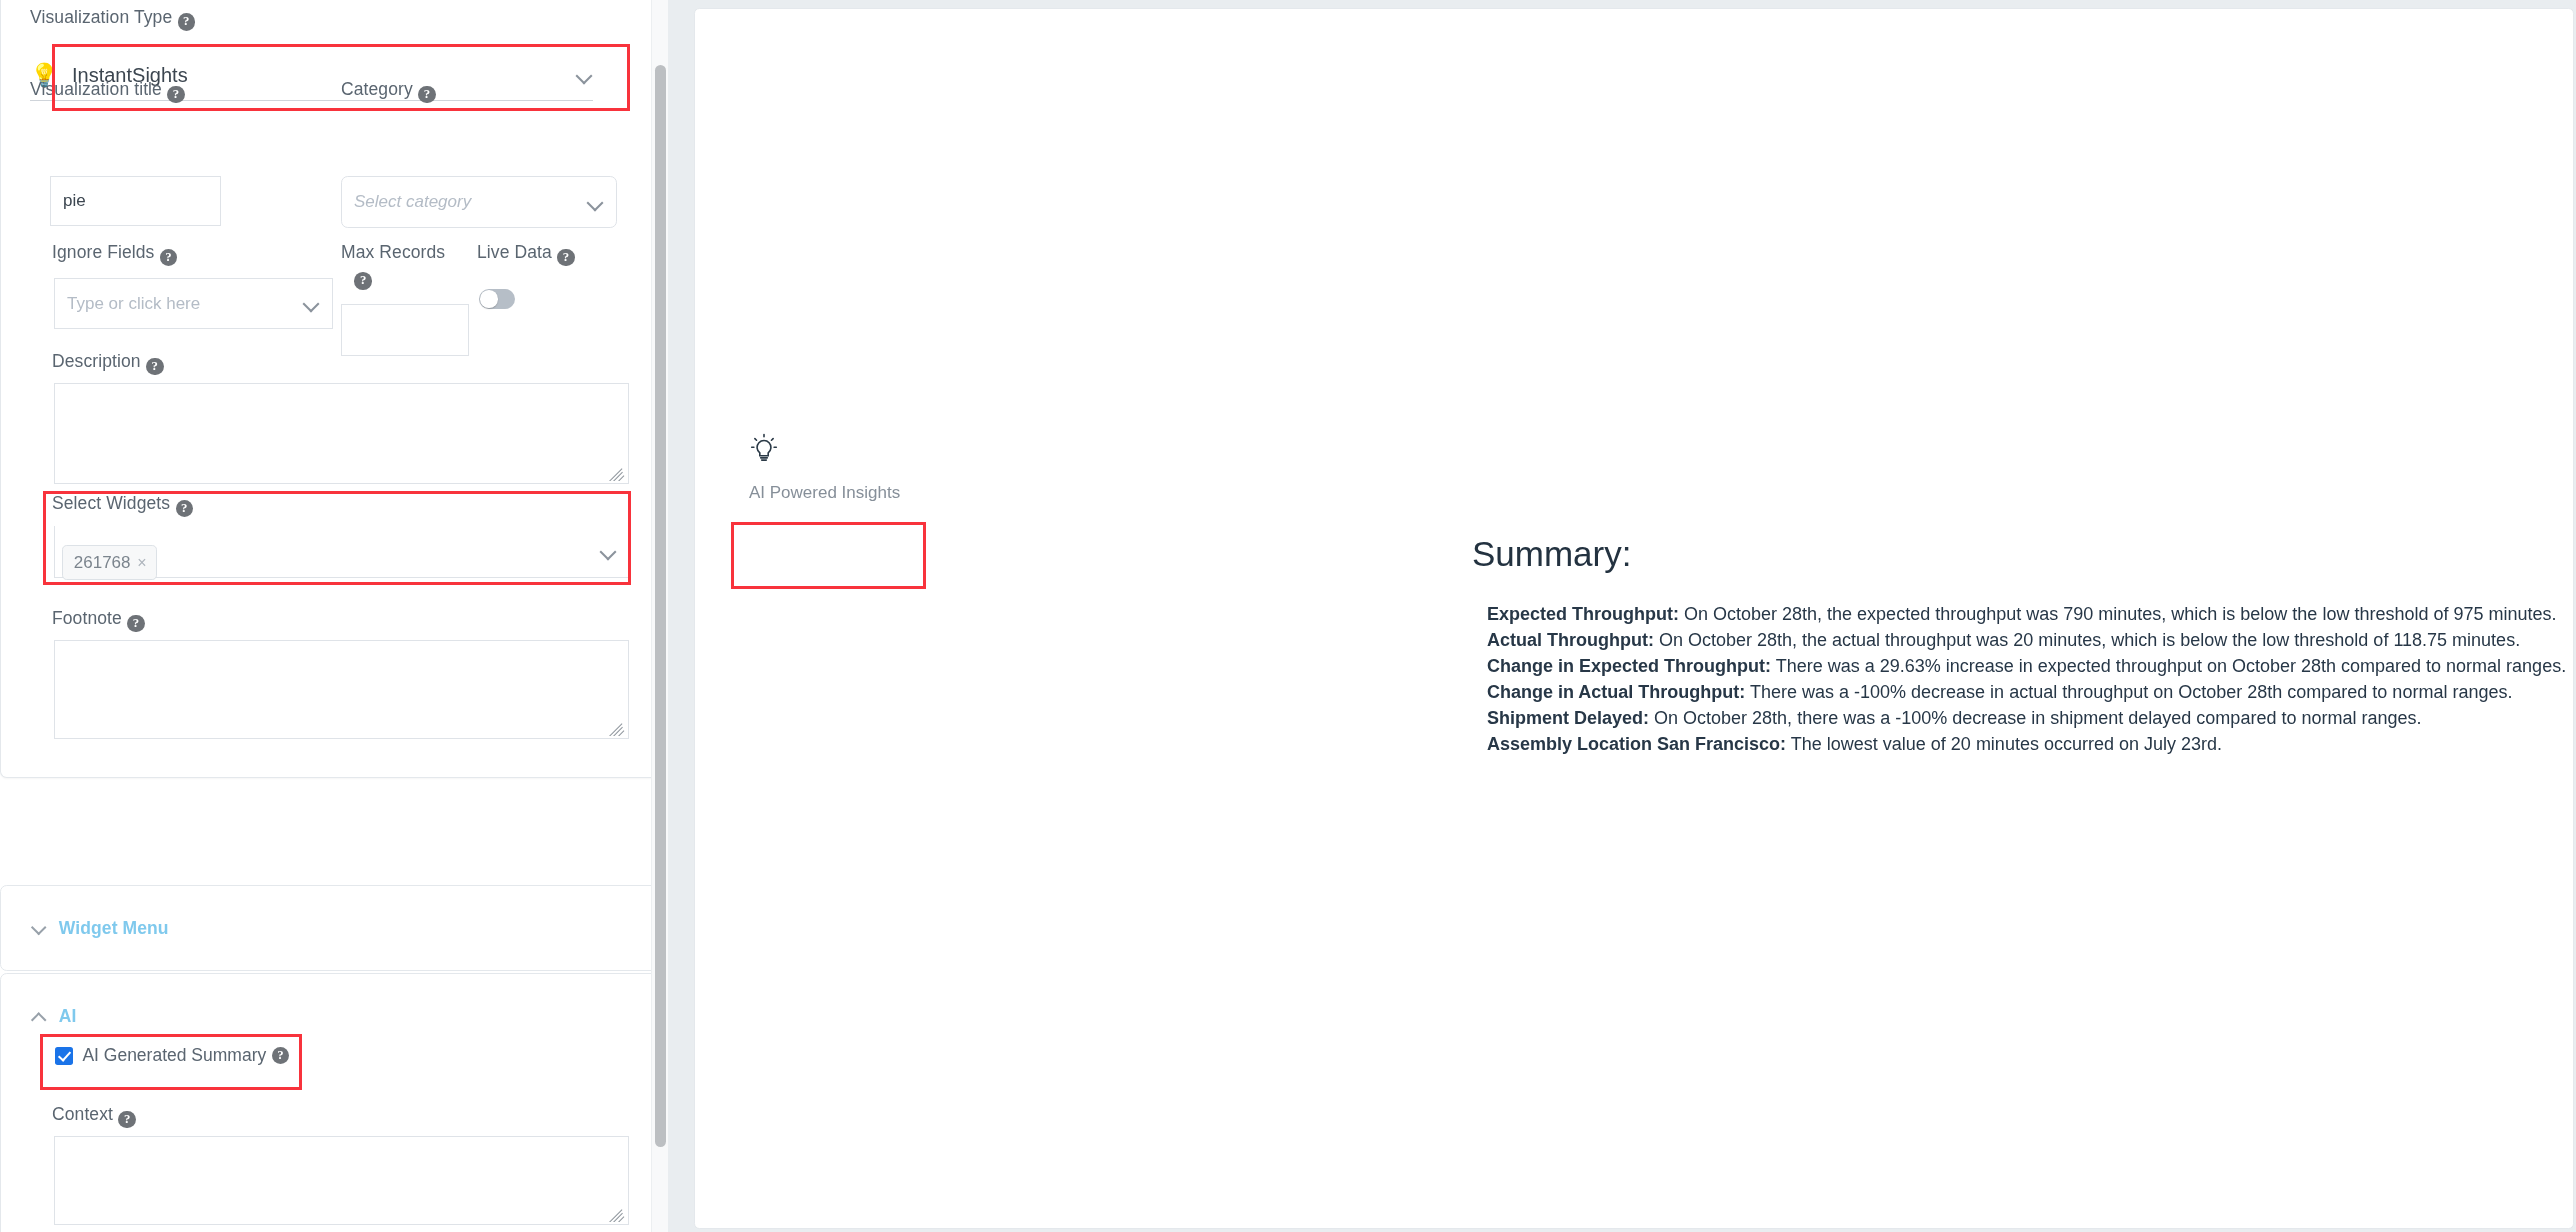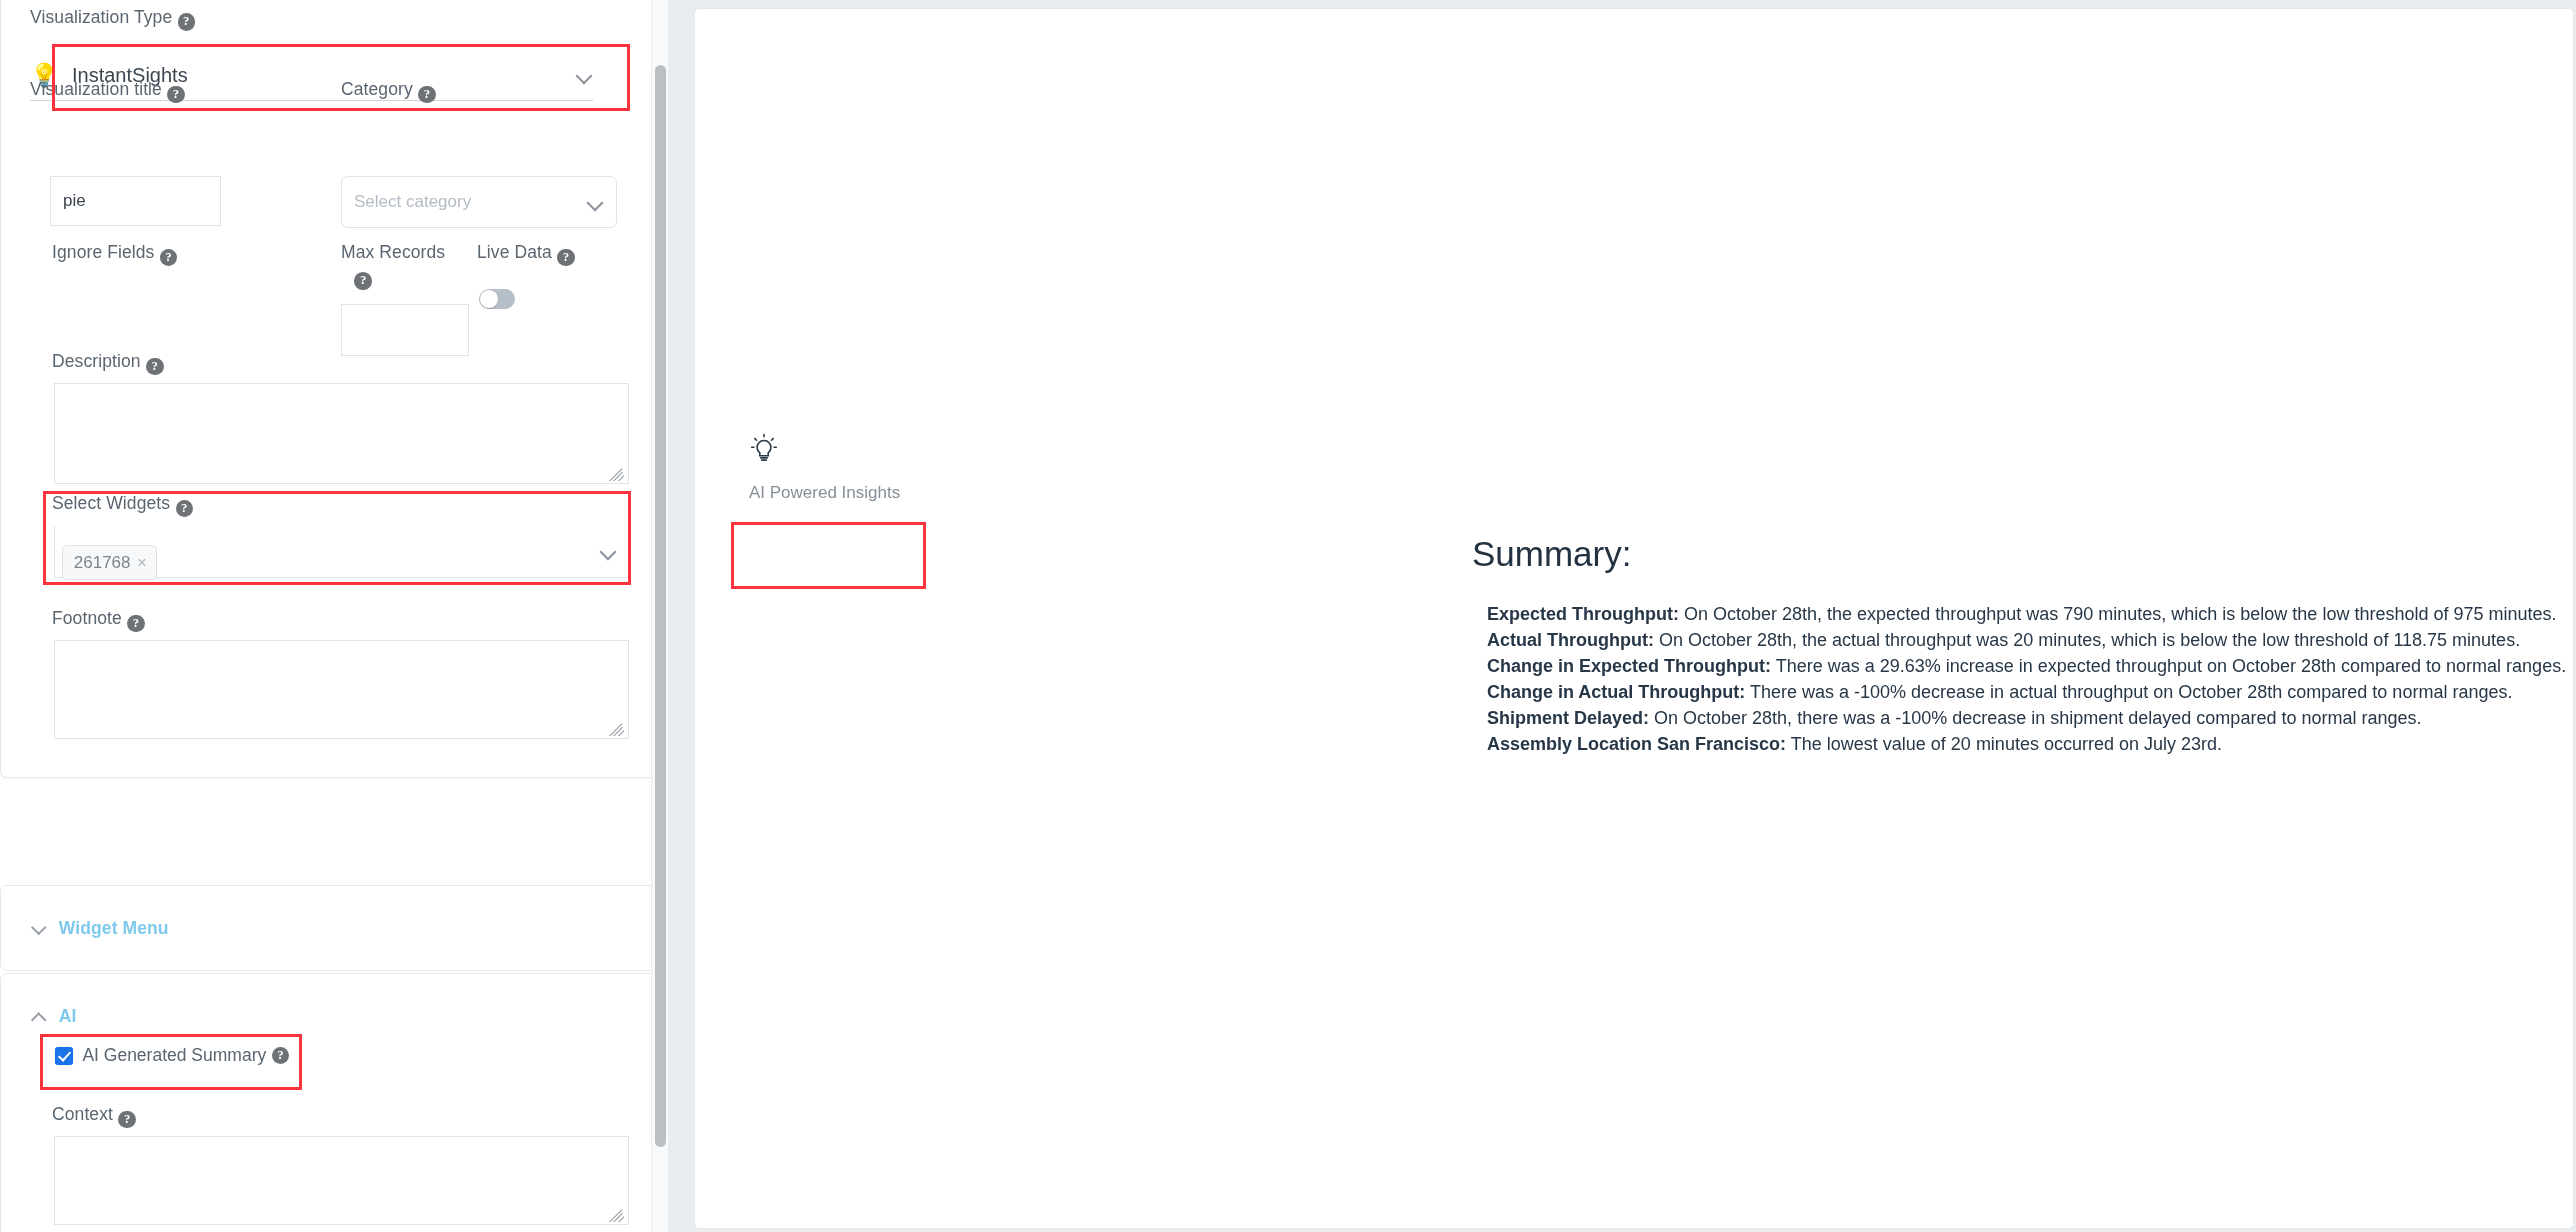--- a/index.html
+++ b/index.html
@@ -280,29 +280,33 @@
     </div>
 
     <div class="field-label" style="left:30px; top:79px;">
       <span>Visualization title</span><span class="help-icon">?</span>
     </div>
     <input class="input-box" style="left: 50px; top: 176px; width: 171px; height: 50px;" value="pie">
 
     <div class="field-label" style="left:341px; top:79px;">
       <span>Category</span><span class="help-icon">?</span>
     </div>
-    <div class="select-box rounded" style="left:341px; top:176px; width:276px; height:52px;">
+    <div class="select-box rounded" style="left:341px; top:176px; width:276px; height:52px;font-style:italic;">
       <span class="select-placeholder">Select category</span>
       <span class="chev"></span>
     </div>
 
     <div class="field-label" style="left:52px; top:176px; top:177px;"></div>
 
     <div class="field-label" style="left:52px; top:242px;">
       <span>Ignore Fields</span><span class="help-icon">?</span>
+    </div>
+    <div class="select-box" style="left:54px; top:278px; width:279px; height:51px;">
+      <span class="select-placeholder">Type or click here</span>
+      <span class="chev"></span>
     </div>
 
     <div class="field-label" style="left:341px; top:242px;">
       <span>Max Records</span>
     </div>
     <span class="help-icon" style="position:absolute; left:349px; top:272px;">?</span>
     <input class="input-box" style="left: 341px; top: 304px; width: 128px; height: 52px;" value="">
 
     <div class="field-label" style="left:477px; top:242px;">
       <span>Live Data</span><span class="help-icon">?</span>

